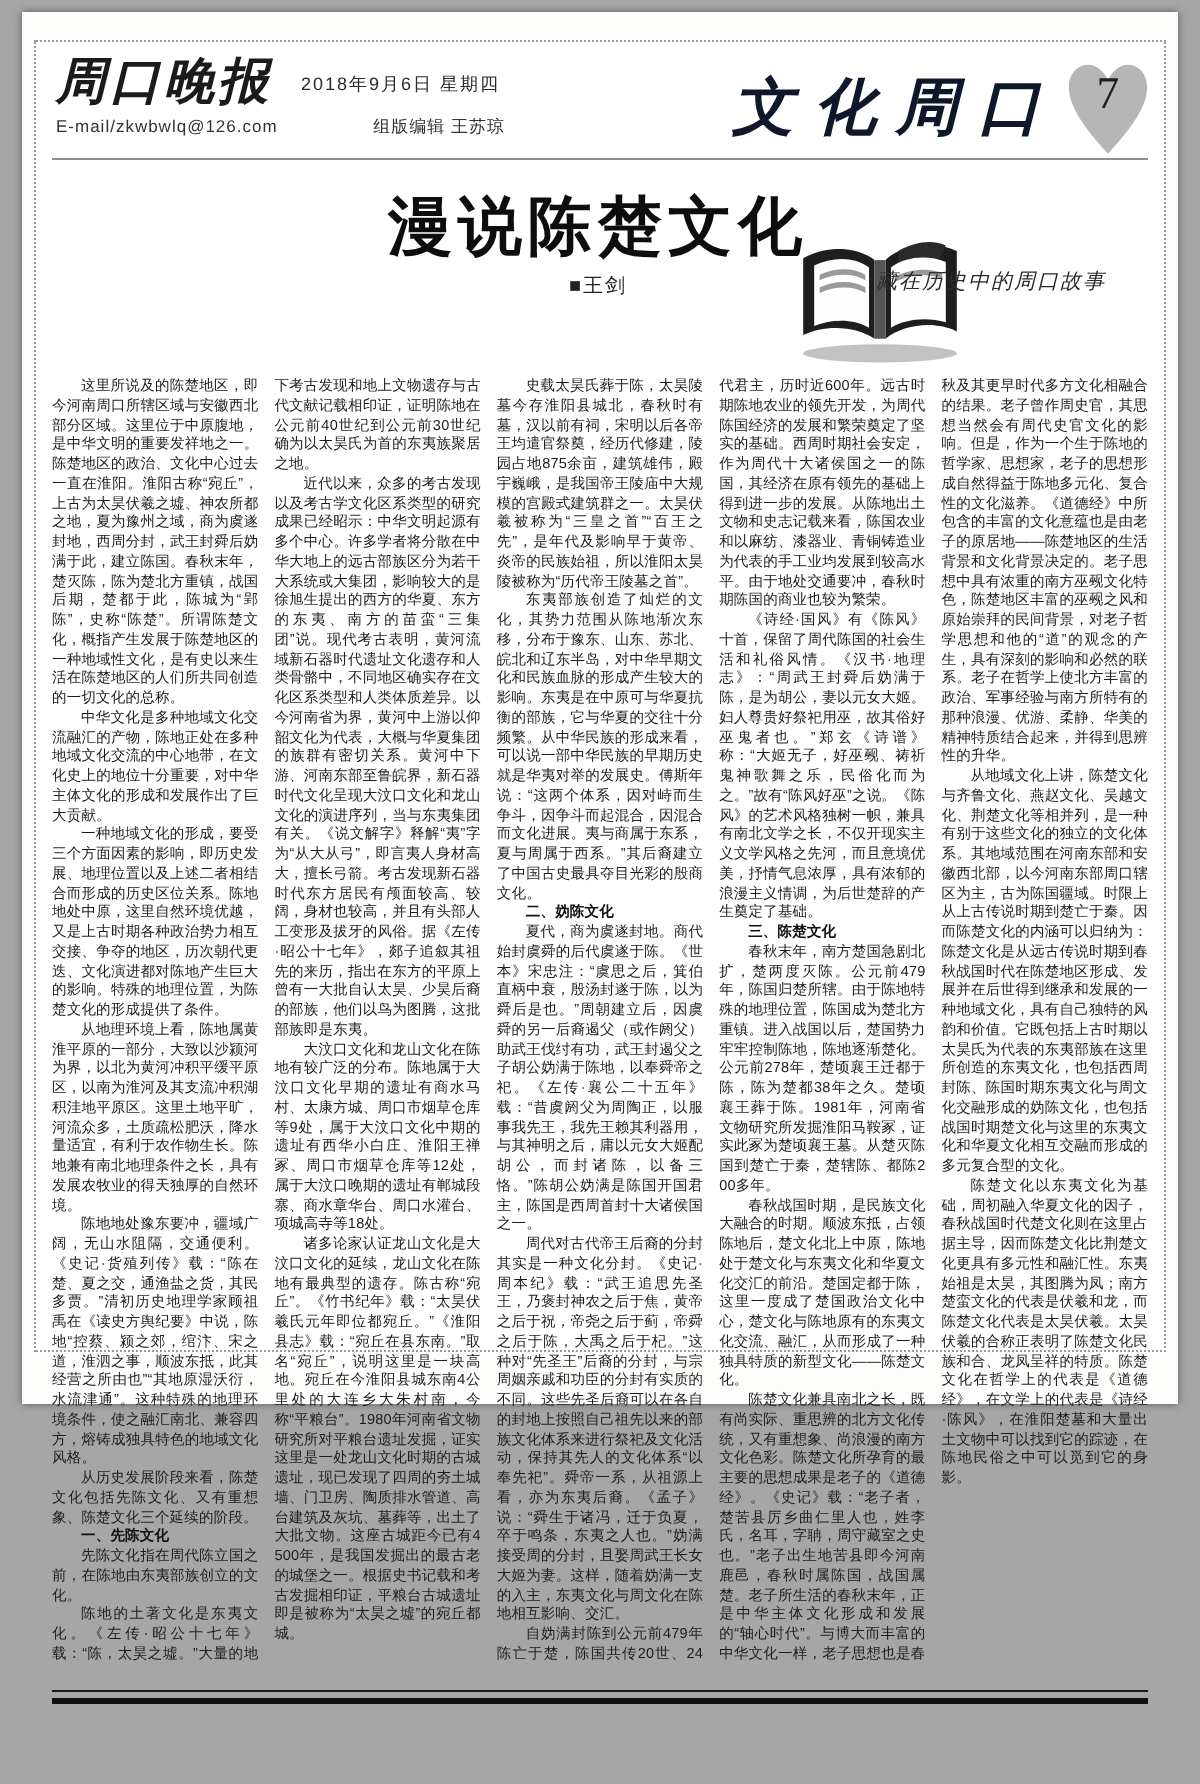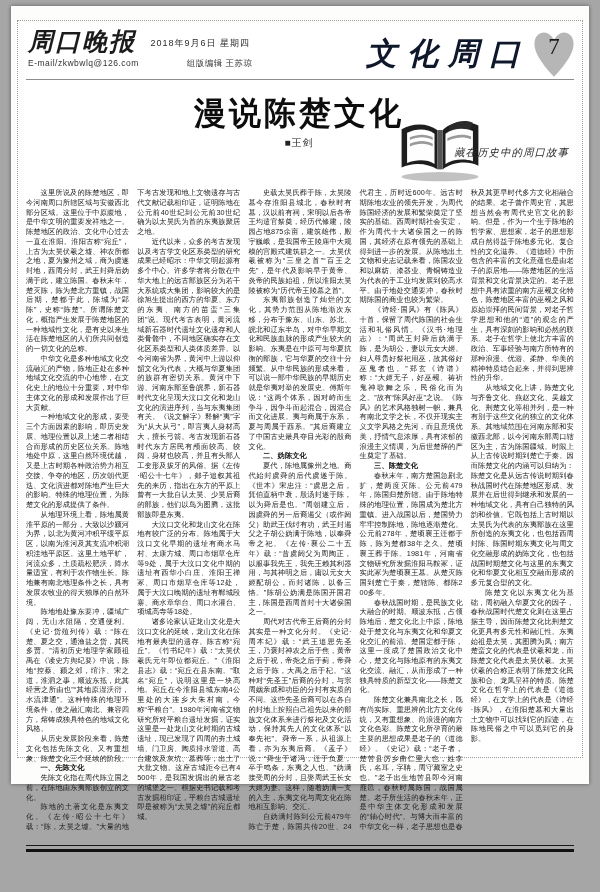--- a/index.html
+++ b/index.html
@@ -1,17 +1,17 @@
 <!DOCTYPE html>
 <html><head>
 <meta charset="utf-8">
 <style>
   html,body{margin:0;padding:0;width:600px;height:892px;background:#a6a6a6;
     font-family:"Liberation Sans",sans-serif;-webkit-font-smoothing:antialiased;}
-  .page{position:absolute;left:11px;top:6px;width:578px;height:778px;background:#fdfdfc;
+  .page{position:absolute;left:11px;top:6px;width:578px;height:696px;background:#fdfdfc;
     box-shadow:0 0 4px rgba(0,0,0,.45);}
   .frame{position:absolute;left:6px;top:14px;right:6px;bottom:26px;border:1px dotted #9a9a9a;
     padding:6px 8px 4px 8px;box-sizing:border-box;background:#fff;}
   
   .masthead{position:relative;height:52px;border-bottom:1px solid #8d8d8d;}
   .mh-left{position:absolute;left:2px;top:2px;}
   .paper-logo{font-family:"Liberation Serif",serif;font-weight:900;font-style:italic;
     font-size:25px;color:#1b1b1b;letter-spacing:2px;line-height:26px;}
   .mh-date{display:inline-block;font-size:9px;color:#2a2a2a;margin-left:10px;vertical-align:4px;letter-spacing:1px;}
   .mh-line2{font-size:8.5px;color:#333;margin-top:3px;letter-spacing:.5px;}
@@ -21,22 +21,22 @@
     font-size:31px;color:#0f172a;letter-spacing:10px;}
   .badge{position:absolute;right:-46px;top:-4px;width:44px;height:50px;}
   
   .titleblock{position:relative;height:108px;}
   .headline{position:absolute;left:108px;top:12px;width:330px;text-align:center;}
   .article-title{font-size:32px;font-weight:900;color:#0d0d0d;letter-spacing:3px;
     font-family:"Liberation Sans",sans-serif;}
   .article-author{font-size:10px;color:#222;letter-spacing:1px;}
   .emblem{position:absolute;right:2px;top:38px;width:178px;height:66px;}
   .book-svg{position:absolute;left:0;bottom:0;width:92px;height:64px;}
-  .slogan{position:absolute;left:44px;top:28px;width:134px;font-family:"Liberation Serif",serif;
-    font-style:italic;font-size:10.5px;color:#2b2b2b;letter-spacing:1px;white-space:nowrap;padding-left:16px;}
+  .slogan{position:absolute;left:44px;top:16px;width:134px;font-family:"Liberation Serif",serif;
+    font-style:italic;font-size:10.5px;color:#2b2b2b;letter-spacing:1px;white-space:nowrap;}
   
   .body-cols{height:652px;overflow:hidden;column-count:5;column-gap:8px;column-fill:auto;
     text-align:justify;}
   .para{margin:0;font-size:7.25px;line-height:9.75px;color:#1c1c1c;text-indent:2em;
     letter-spacing:.1px;word-break:break-all;}
   .para.sect{font-weight:bold;color:#111;}
   
   .bottom-rule{margin-top:5px;height:3px;border-top:1px solid #1a1a1a;border-bottom:3px solid #111;}
 </style>
 </head>
@@ -94,21 +94,21 @@
         <p class="para">从历史发展阶段来看，陈楚文化包括先陈文化、又有重想象、陈楚文化三个延续的阶段。</p>
         <p class="para sect">一、先陈文化</p>
         <p class="para">先陈文化指在周代陈立国之前，在陈地由东夷部族创立的文化。</p>
         <p class="para">陈地的土著文化是东夷文化。《左传·昭公十七年》载：“陈，太昊之墟。”大量的地下考古发现和地上文物遗存与古代文献记载相印证，证明陈地在公元前40世纪到公元前30世纪确为以太昊氏为首的东夷族聚居之地。</p>
         <p class="para">近代以来，众多的考古发现以及考古学文化区系类型的研究成果已经昭示：中华文明起源有多个中心。许多学者将分散在中华大地上的远古部族区分为若干大系统或大集团，影响较大的是徐旭生提出的西方的华夏、东方的东夷、南方的苗蛮“三集团”说。现代考古表明，黄河流域新石器时代遗址文化遗存和人类骨骼中，不同地区确实存在文化区系类型和人类体质差异。以今河南省为界，黄河中上游以仰韶文化为代表，大概与华夏集团的族群有密切关系。黄河中下游、河南东部至鲁皖界，新石器时代文化呈现大汶口文化和龙山文化的演进序列，当与东夷集团有关。《说文解字》释解“夷”字为“从大从弓”，即言夷人身材高大，擅长弓箭。考古发现新石器时代东方居民有颅面较高、较阔，身材也较高，并且有头部人工变形及拔牙的风俗。据《左传·昭公十七年》，郯子追叙其祖先的来历，指出在东方的平原上曾有一大批自认太昊、少昊后裔的部族，他们以鸟为图腾，这批部族即是东夷。</p>
         <p class="para">大汶口文化和龙山文化在陈地有较广泛的分布。陈地属于大汶口文化早期的遗址有商水马村、太康方城、周口市烟草仓库等9处，属于大汶口文化中期的遗址有西华小白庄、淮阳王禅冢、周口市烟草仓库等12处，属于大汶口晚期的遗址有郸城段寨、商水章华台、周口水灌台、项城高寺等18处。</p>
         <p class="para">诸多论家认证龙山文化是大汶口文化的延续，龙山文化在陈地有最典型的遗存。陈古称“宛丘”。《竹书纪年》载：“太昊伏羲氏元年即位都宛丘。”《淮阳县志》载：“宛丘在县东南。”取名“宛丘”，说明这里是一块高地。宛丘在今淮阳县城东南4公里处的大连乡大朱村南，今称“平粮台”。1980年河南省文物研究所对平粮台遗址发掘，证实这里是一处龙山文化时期的古城遗址，现已发现了四周的夯土城墙、门卫房、陶质排水管道、高台建筑及灰坑、墓葬等，出土了大批文物。这座古城距今已有4500年，是我国发掘出的最古老的城堡之一。根据史书记载和考古发掘相印证，平粮台古城遗址即是被称为“太昊之墟”的宛丘都城。</p>
         <p class="para">史载太昊氏葬于陈，太昊陵墓今存淮阳县城北，春秋时有墓，汉以前有祠，宋明以后各帝王均遣官祭奠，经历代修建，陵园占地875余亩，建筑雄伟，殿宇巍峨，是我国帝王陵庙中大规模的宫殿式建筑群之一。太昊伏羲被称为“三皇之首”“百王之先”，是年代及影响早于黄帝、炎帝的民族始祖，所以淮阳太昊陵被称为“历代帝王陵墓之首”。</p>
         <p class="para">东夷部族创造了灿烂的文化，其势力范围从陈地渐次东移，分布于豫东、山东、苏北、皖北和辽东半岛，对中华早期文化和民族血脉的形成产生较大的影响。东夷是在中原可与华夏抗衡的部族，它与华夏的交往十分频繁。从中华民族的形成来看，可以说一部中华民族的早期历史就是华夷对举的发展史。傅斯年说：“这两个体系，因对峙而生争斗，因争斗而起混合，因混合而文化进展。夷与商属于东系，夏与周属于西系。”其后裔建立了中国古史最具夺目光彩的殷商文化。</p>
         <p class="para sect">二、妫陈文化</p>
-        <p class="para">夏代，陈地属豫州之地。商代始封虞舜的后代虞遂于陈。《世本》宋忠注：“虞思之后，箕伯直柄中衰，殷汤封遂于陈，以为舜后是也。”周朝建立后，因虞舜的另一后裔遏父（或作阏父）助武王伐纣有功，武王封遏父之子胡公妫满于陈地，以奉舜帝之祀。《左传·襄公二十五年》载：“昔虞阏父为周陶正，以服事我先王，我先王赖其利器用，与其神明之后，庸以元女大姬配胡公，而封诸陈，以备三恪。”陈胡公妫满是陈国开国君主，陈国是西周首封十大诸侯国之一。</p>
+        <p class="para">夏代，商为虞遂封地。商代始封虞舜的后代虞遂于陈。《世本》宋忠注：“虞思之后，箕伯直柄中衰，殷汤封遂于陈，以为舜后是也。”周朝建立后，因虞舜的另一后裔遏父（或作阏父）助武王伐纣有功，武王封遏父之子胡公妫满于陈地，以奉舜帝之祀。《左传·襄公二十五年》载：“昔虞阏父为周陶正，以服事我先王，我先王赖其利器用，与其神明之后，庸以元女大姬配胡公，而封诸陈，以备三恪。”陈胡公妫满是陈国开国君主，陈国是西周首封十大诸侯国之一。</p>
         <p class="para">周代对古代帝王后裔的分封其实是一种文化分封。《史记·周本纪》载：“武王追思先圣王，乃褒封神农之后于焦，黄帝之后于祝，帝尧之后于蓟，帝舜之后于陈，大禹之后于杞。”这种对“先圣王”后裔的分封，与宗周姻亲戚和功臣的分封有实质的不同。这些先圣后裔可以在各自的封地上按照自己祖先以来的部族文化体系来进行祭祀及文化活动，保持其先人的文化体系“以奉先祀”。舜帝一系，从祖源上看，亦为东夷后裔。《孟子》说：“舜生于诸冯，迁于负夏，卒于鸣条，东夷之人也。”妫满接受周的分封，且娶周武王长女大姬为妻。这样，随着妫满一支的入主，东夷文化与周文化在陈地相互影响、交汇。</p>
         <p class="para">自妫满封陈到公元前479年陈亡于楚，陈国共传20世、24代君主，历时近600年。远古时期陈地农业的领先开发，为周代陈国经济的发展和繁荣奠定了坚实的基础。西周时期社会安定，作为周代十大诸侯国之一的陈国，其经济在原有领先的基础上得到进一步的发展。从陈地出土文物和史志记载来看，陈国农业和以麻纺、漆器业、青铜铸造业为代表的手工业均发展到较高水平。由于地处交通要冲，春秋时期陈国的商业也较为繁荣。</p>
         <p class="para">《诗经·国风》有《陈风》十首，保留了周代陈国的社会生活和礼俗风情。《汉书·地理志》：“周武王封舜后妫满于陈，是为胡公，妻以元女大姬。妇人尊贵好祭祀用巫，故其俗好巫鬼者也。”郑玄《诗谱》称：“大姬无子，好巫觋、祷祈鬼神歌舞之乐，民俗化而为之。”故有“陈风好巫”之说。《陈风》的艺术风格独树一帜，兼具有南北文学之长，不仅开现实主义文学风格之先河，而且意境优美，抒情气息浓厚，具有浓郁的浪漫主义情调，为后世楚辞的产生奠定了基础。</p>
         <p class="para sect">三、陈楚文化</p>
         <p class="para">春秋末年，南方楚国急剧北扩，楚两度灭陈。公元前479年，陈国归楚所辖。由于陈地特殊的地理位置，陈国成为楚北方重镇。进入战国以后，楚国势力牢牢控制陈地，陈地逐渐楚化。公元前278年，楚顷襄王迁都于陈，陈为楚都38年之久。楚顷襄王葬于陈。1981年，河南省文物研究所发掘淮阳马鞍冢，证实此冢为楚顷襄王墓。从楚灭陈国到楚亡于秦，楚辖陈、都陈200多年。</p>
         <p class="para">春秋战国时期，是民族文化大融合的时期。顺波东抵，占领陈地后，楚文化北上中原，陈地处于楚文化与东夷文化和华夏文化交汇的前沿。楚国定都于陈，这里一度成了楚国政治文化中心，楚文化与陈地原有的东夷文化交流、融汇，从而形成了一种独具特质的新型文化——陈楚文化。</p>
         <p class="para">陈楚文化兼具南北之长，既有尚实际、重思辨的北方文化传统，又有重想象、尚浪漫的南方文化色彩。陈楚文化所孕育的最主要的思想成果是老子的《道德经》。《史记》载：“老子者，楚苦县厉乡曲仁里人也，姓李氏，名耳，字聃，周守藏室之史也。”老子出生地苦县即今河南鹿邑，春秋时属陈国，战国属楚。老子所生活的春秋末年，正是中华主体文化形成和发展的“轴心时代”。与博大而丰富的中华文化一样，老子思想也是春秋及其更早时代多方文化相融合的结果。老子曾作周史官，其思想当然会有周代史官文化的影响。但是，作为一个生于陈地的哲学家、思想家，老子的思想形成自然得益于陈地多元化、复合性的文化滋养。《道德经》中所包含的丰富的文化意蕴也是由老子的原居地——陈楚地区的生活背景和文化背景决定的。老子思想中具有浓重的南方巫觋文化特色，陈楚地区丰富的巫觋之风和原始崇拜的民间背景，对老子哲学思想和他的“道”的观念的产生，具有深刻的影响和必然的联系。老子在哲学上使北方丰富的政治、军事经验与南方所特有的那种浪漫、优游、柔静、华美的精神特质结合起来，并得到思辨性的升华。</p>
         <p class="para">从地域文化上讲，陈楚文化与齐鲁文化、燕赵文化、吴越文化、荆楚文化等相并列，是一种有别于这些文化的独立的文化体系。其地域范围在河南东部和安徽西北部，以今河南东部周口辖区为主，古为陈国疆域。时限上从上古传说时期到楚亡于秦。因而陈楚文化的内涵可以归纳为：陈楚文化是从远古传说时期到春秋战国时代在陈楚地区形成、发展并在后世得到继承和发展的一种地域文化，具有自己独特的风韵和价值。它既包括上古时期以太昊氏为代表的东夷部族在这里所创造的东夷文化，也包括西周封陈、陈国时期东夷文化与周文化交融形成的妫陈文化，也包括战国时期楚文化与这里的东夷文化和华夏文化相互交融而形成的多元复合型的文化。</p>
         <p class="para">陈楚文化以东夷文化为基础，周初融入华夏文化的因子，春秋战国时代楚文化则在这里占据主导，因而陈楚文化比荆楚文化更具有多元性和融汇性。东夷始祖是太昊，其图腾为凤；南方楚蛮文化的代表是伏羲和龙，而陈楚文化代表是太昊伏羲。太昊伏羲的合称正表明了陈楚文化民族和合、龙凤呈祥的特质。陈楚文化在哲学上的代表是《道德经》，在文学上的代表是《诗经·陈风》，在淮阳楚墓和大量出土文物中可以找到它的踪迹，在陈地民俗之中可以觅到它的身影。</p>
       </div>

